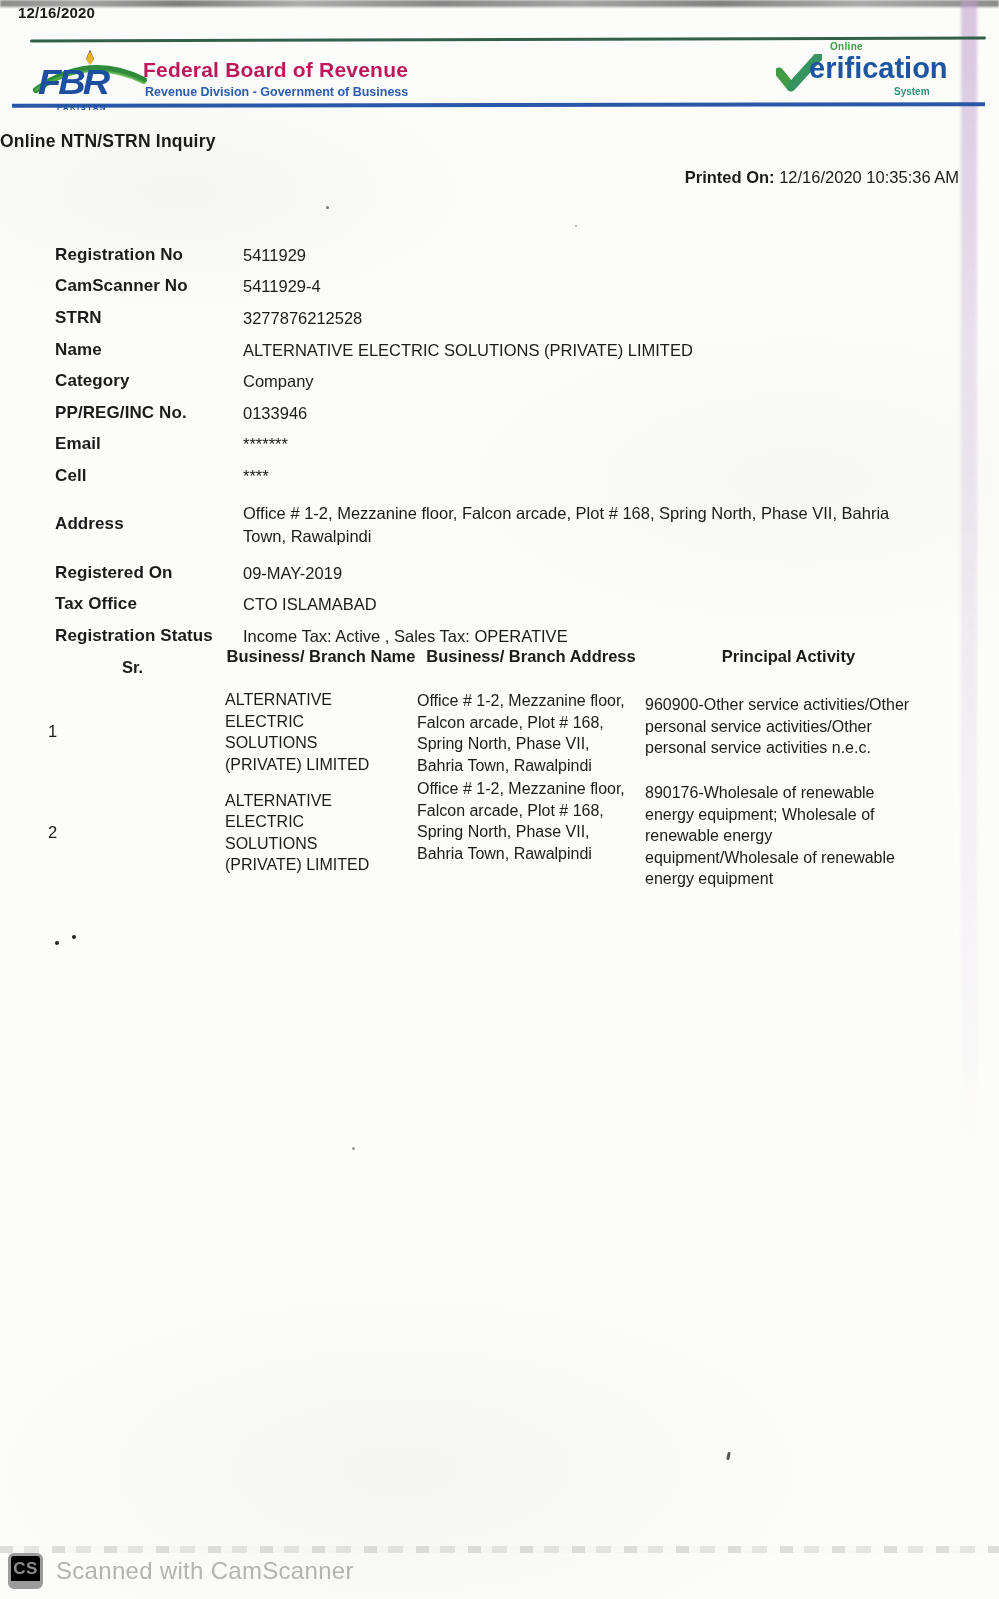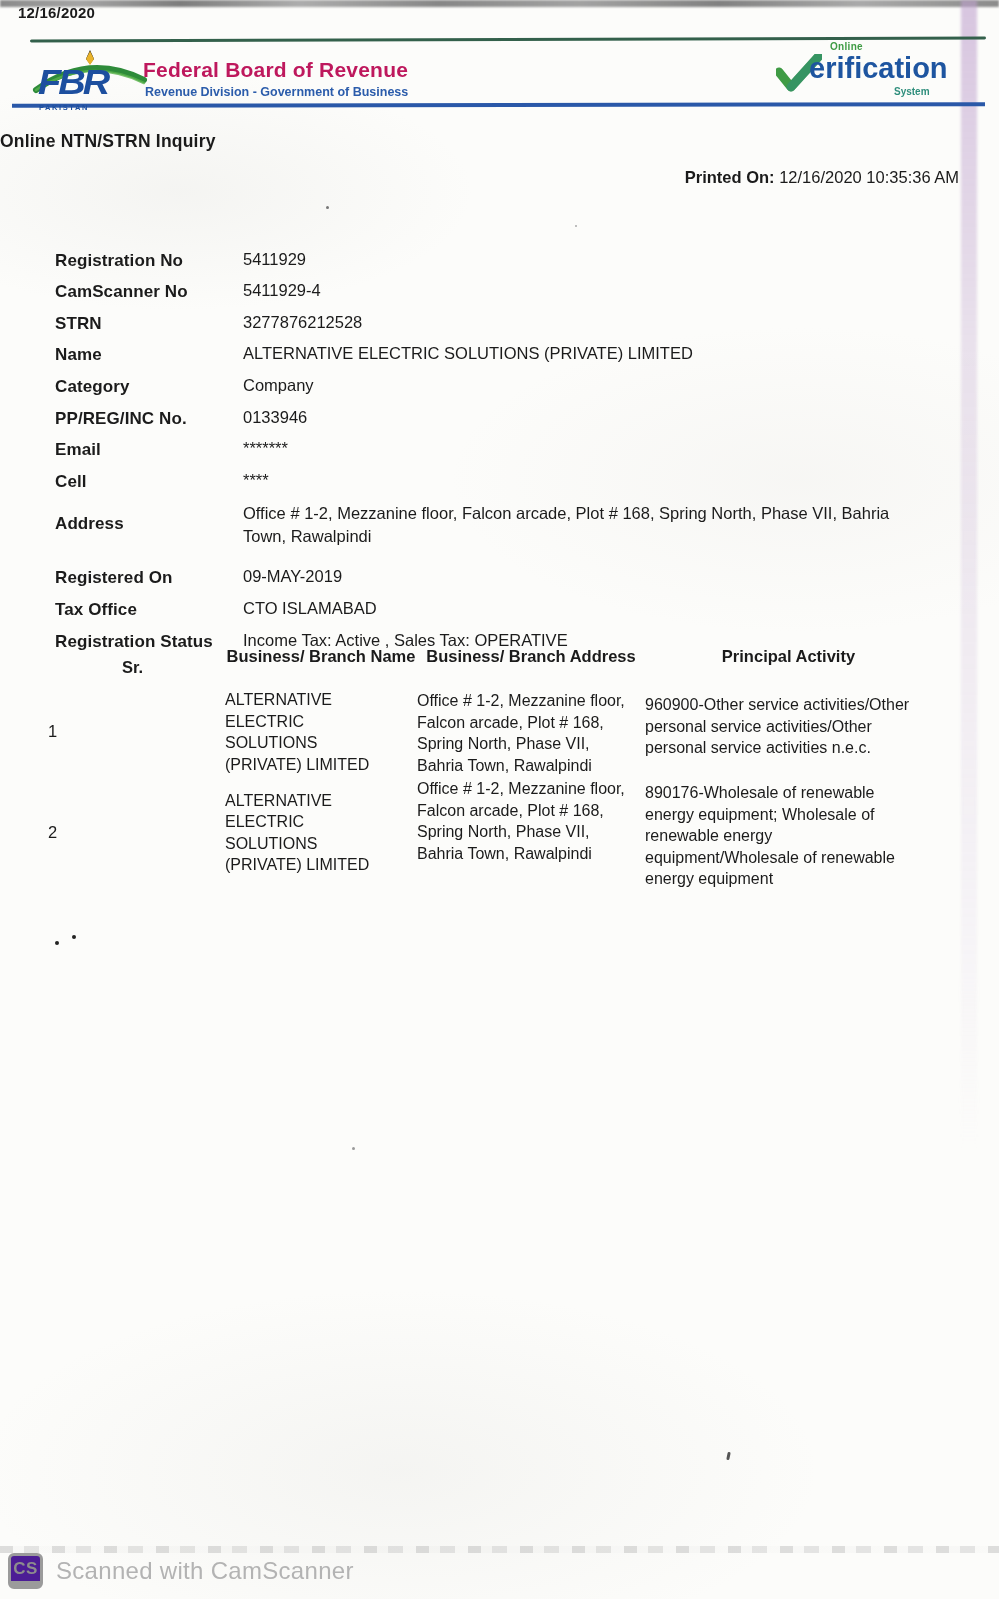--- a/index.html
+++ b/index.html
@@ -30,38 +30,38 @@
 
   .green-line { top:38px; left:30px; width:956px; height:3px; background:#33604b; transform:rotate(-.18deg); border-radius:2px; }
   .blue-line  { top:103px; left:12px; width:973px; height:3.5px; background:#2a58a8; transform:rotate(-.1deg); }
 
   .fbr-logo { position:absolute; top:52px; left:30px; width:120px; height:64px; }
   .fbr-arc { position:absolute; top:-2px; left:0; }
   .fbr-acronym {
     position:absolute; top:9px; left:8px; font-size:38px; font-weight:800; font-style:italic;
     color:#1d4f9f; letter-spacing:-3px; transform:scaleY(.92);
   }
-  .fbr-country { position:absolute; top:51px; left:9px; font-size:7.5px; font-weight:700; color:#1d4f9f; letter-spacing:1.6px; }
+  .fbr-country { position:absolute; top:51px; left:27px; font-size:7.5px; font-weight:700; color:#1d4f9f; letter-spacing:1.6px; }
 
   .org { position:absolute; top:58px; left:143px; }
   .org-name { font-size:21px; font-weight:800; color:#be185d; letter-spacing:.2px; }
   .org-sub  { font-size:12.5px; font-weight:600; color:#2b5cab; margin-top:3px; margin-left:2px; }
 
   .verification { position:absolute; top:41px; left:776px; width:175px; height:58px; }
   .verif-online { position:absolute; top:0; left:54px; font-size:10px; font-weight:700; color:#3f9b44; letter-spacing:.3px; }
   .verif-check  { position:absolute; top:13px; left:0; }
   .verif-main   { position:absolute; top:11px; left:33px; font-size:29px; font-weight:800; color:#1e55a0; }
   .verif-sub    { position:absolute; top:45px; left:118px; font-size:10px; font-weight:600; color:#2f8e7c; }
 
   .doc-title { position:absolute; top:131px; left:0; width:972px; text-align:left; font-size:17.5px; font-weight:700; letter-spacing:.2px; }
   .printed   { position:absolute; top:168px; right:40px; font-size:16.5px; }
   .printed b { font-weight:700; }
 
   .details { position:absolute; top:239px; left:55px; width:866px; }
-  .detail-row { display:flex; align-items:flex-end; min-height:31.6px; }
+  .detail-row { display:flex; align-items:center; min-height:31.6px; }
   .detail-row.tall { align-items:center; min-height:63px; margin:1px 0; }
   .detail-label { flex:0 0 188px; font-size:17px; font-weight:700; letter-spacing:.1px; }
   .detail-value { flex:1; font-size:16.5px; line-height:23px; padding-top:1px; }
 
   .biz-table {
     position:absolute; top:646px; left:40px; width:892px;
     display:grid; grid-template-columns:185px 192px 228px 287px; 
   }
   .th { font-size:16.5px; font-weight:700; text-align:center; line-height:21px; padding-bottom:10px; }
   .th.sr { padding-top:11px; }
@@ -78,21 +78,21 @@
   .speck.s4 { top:1452px; left:727px; width:3px; height:8px; background:#555; border-radius:2px; transform:rotate(12deg); }
   .speck.s5 { top:206px; left:326px; width:3px; height:3px; background:#777; }
   .speck.s6 { top:225px; left:575px; width:2px; height:2px; background:#aaa; }
 
   .bottom-noise {
     top:1546px; left:0; width:999px; height:7px; opacity:.55; filter:blur(.7px);
     background:repeating-linear-gradient(90deg,rgba(140,140,140,.5) 0 13px,rgba(205,205,205,.15) 13px 24px,rgba(155,155,155,.45) 24px 39px,rgba(210,210,210,.1) 39px 52px);
   }
   .footer { position:absolute; top:1553px; left:8px; display:flex; align-items:center; gap:13px; }
   .cs-badge {
-    width:35px; height:36px; box-sizing:border-box; background:#4c1d95;
+    width:35px; height:36px; box-sizing:border-box; background:#000000;
     border:3px solid #9b9b9b; border-bottom-width:8px; border-radius:6px;
     display:flex; align-items:center; justify-content:center;
     font-size:17px; font-weight:700; color:#8d8d8d; letter-spacing:.5px;
   }
   .footer-text { font-size:24px; color:#b3b3b3; letter-spacing:.3px; }
 </style>
 </head>
 <body>
 
 <div class="artifact paper-tone"></div>

